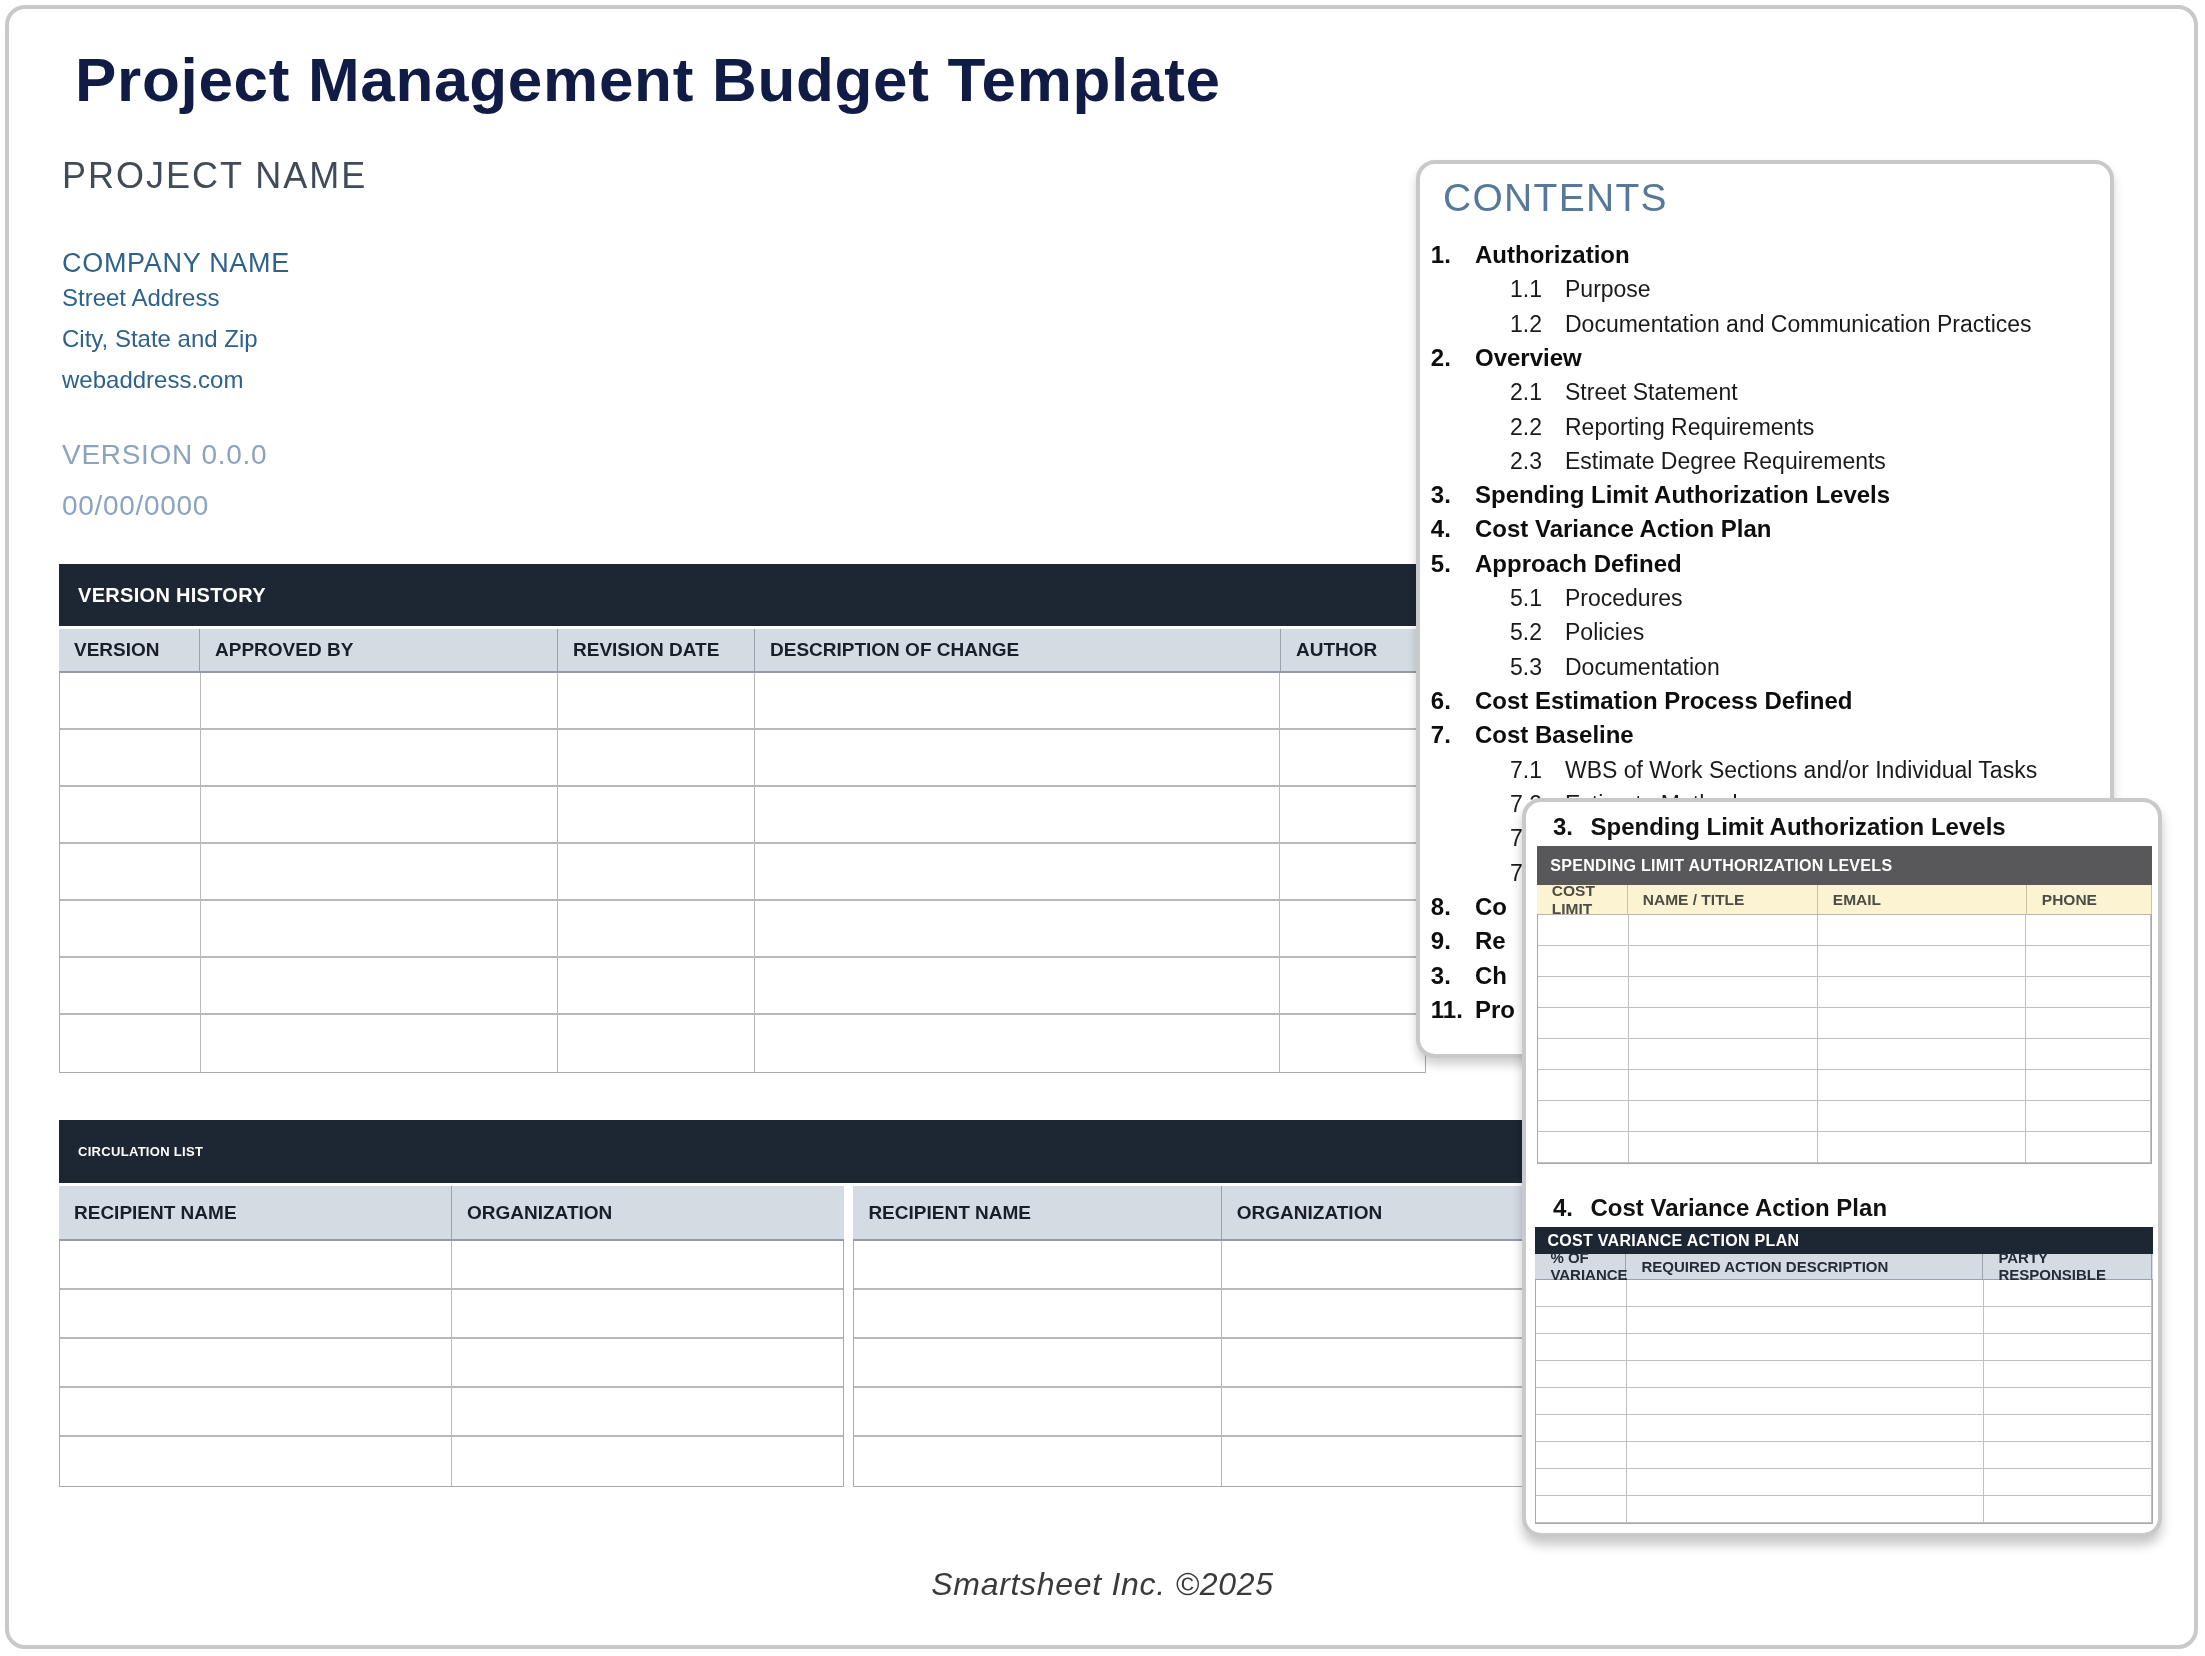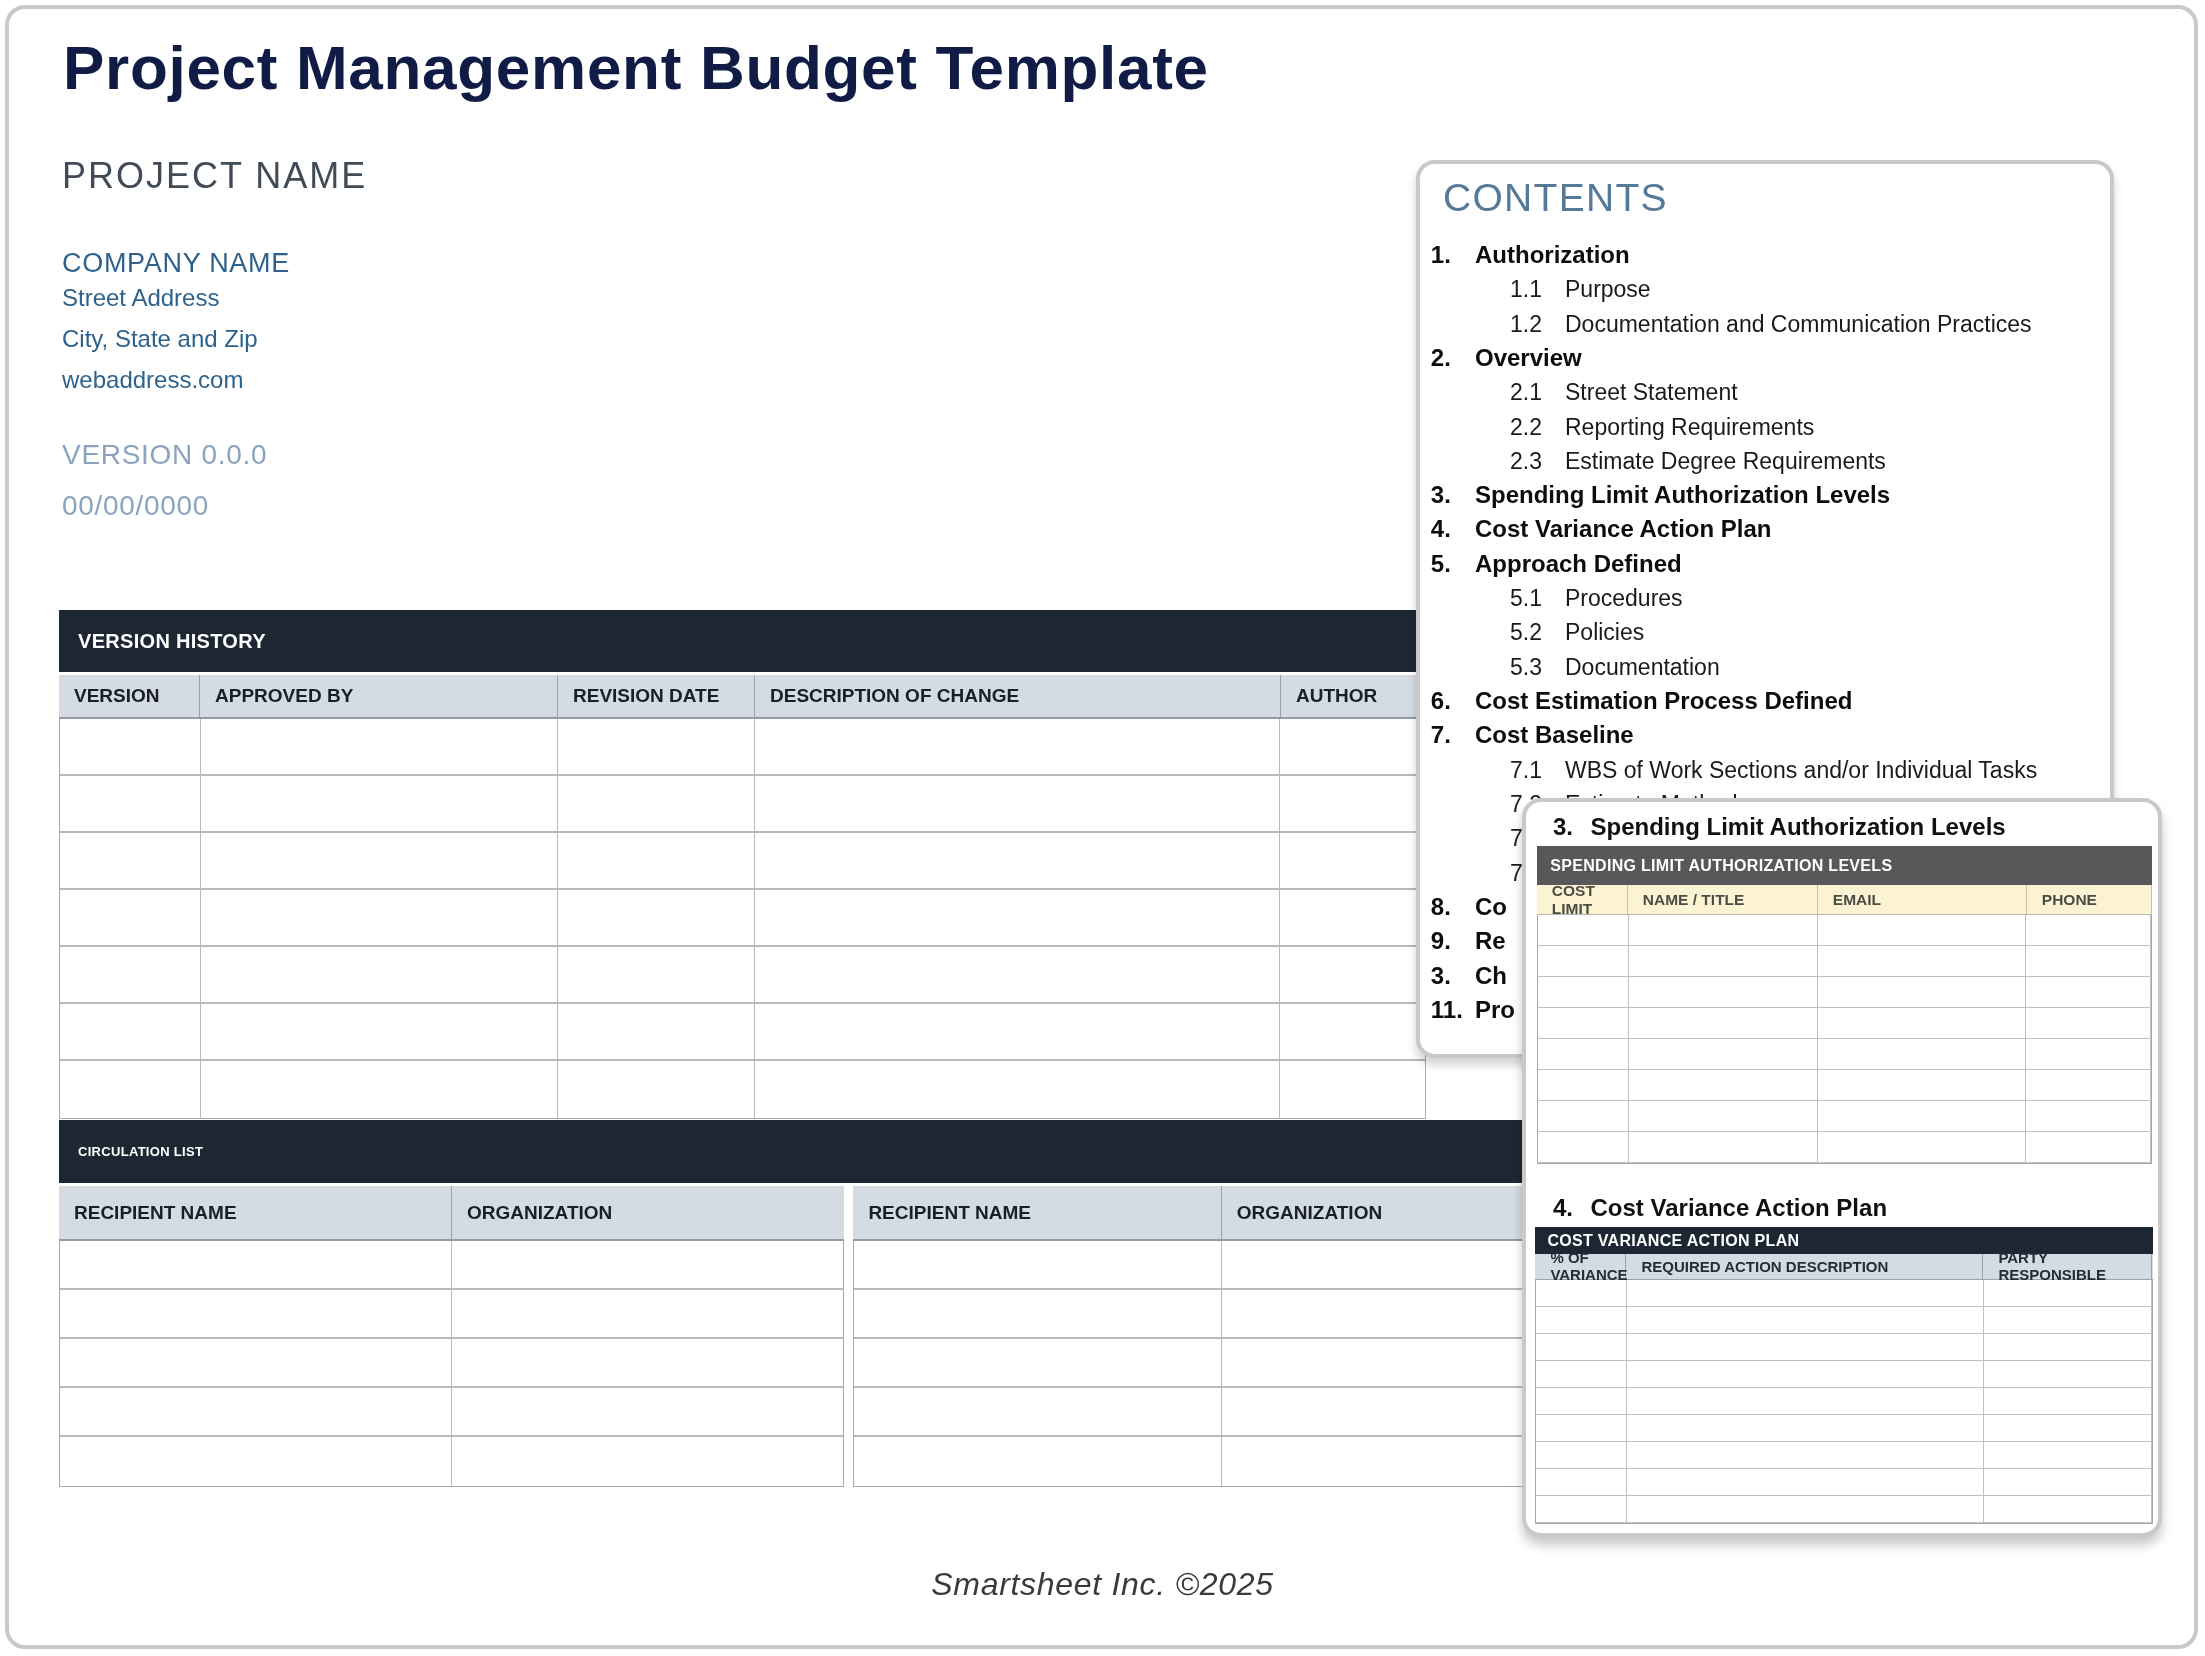--- a/index.html
+++ b/index.html
@@ -1,21 +1,21 @@
 <!DOCTYPE html>
 <html style="font-size:10.8px"><head>
 <meta charset="utf-8">
 <style>
   html,body{margin:0;padding:0;background:#ffffff;}
   body{width:2205px;height:1657px;position:relative;overflow:hidden;
        font-family:"Liberation Sans",sans-serif;-webkit-font-smoothing:antialiased;}
   .frame{position:absolute;left:5.4px;top:5.4px;width:2185px;height:1636px;
          border:4.7px solid #c9c9c9;border-radius:20px;background:#ffffff;}
   
-  .page-title{position:absolute;left:59px;top:28px;margin:4px;font-size:62px;font-weight:800;
+  .page-title{position:absolute;left:59px;top:28px;margin:16px;font-size:62px;font-weight:800;
               color:#101c45;letter-spacing:0.7px;white-space:nowrap;}
   .proj-name{position:absolute;left:62px;top:155px;font-size:36px;font-weight:400;
              color:#414b55;letter-spacing:2px;}
   .company{position:absolute;left:62px;top:248px;font-size:27px;color:#2e628c;letter-spacing:0.7px;}
   .addr1{position:absolute;left:62px;top:284px;font-size:24px;color:#2e628c;}
   .addr2{position:absolute;left:62px;top:325px;font-size:24px;color:#2e628c;}
   .web{position:absolute;left:62px;top:366px;font-size:24px;color:#2e628c;}
   .version{position:absolute;left:62px;top:439px;font-size:28px;color:#8ba3bf;letter-spacing:0.7px;}
   .vdate{position:absolute;left:62px;top:490px;font-size:28px;color:#8ba3bf;letter-spacing:0.7px;}
   
@@ -74,21 +74,21 @@
 
 <div class="proj-name">PROJECT NAME</div>
 <div class="company">COMPANY NAME</div>
 <div class="addr1">Street Address</div>
 <div class="addr2">City, State and Zip</div>
 <div class="web">webaddress.com</div>
 <div class="version">VERSION 0.0.0</div>
 <div class="vdate">00/00/0000</div>
 
 <section class="tbl-section" style="left:59px;top:564px;width:1367px;">
-  <div class="navy-bar" style="height:62px;font-size:20px;margin-top:46px;">
+  <div class="navy-bar" style="height:62px;font-size:20px;">
     <span>VERSION HISTORY</span>
   </div>
   <div class="gap-line"></div>
   <div id="vh-table">
       <div class="thead " style="height: 44px;">
         <div class="th" style="width: 141px; font-size: 19px;">VERSION</div>
         <div class="th" style="width: 358px; font-size: 19px;">APPROVED BY</div>
         <div class="th" style="width: 197px; font-size: 19px;">REVISION DATE</div>
         <div class="th" style="width: 526px; font-size: 19px;">DESCRIPTION OF CHANGE</div>
         <div class="th" style="width: 145px; font-size: 19px;">AUTHOR</div>

